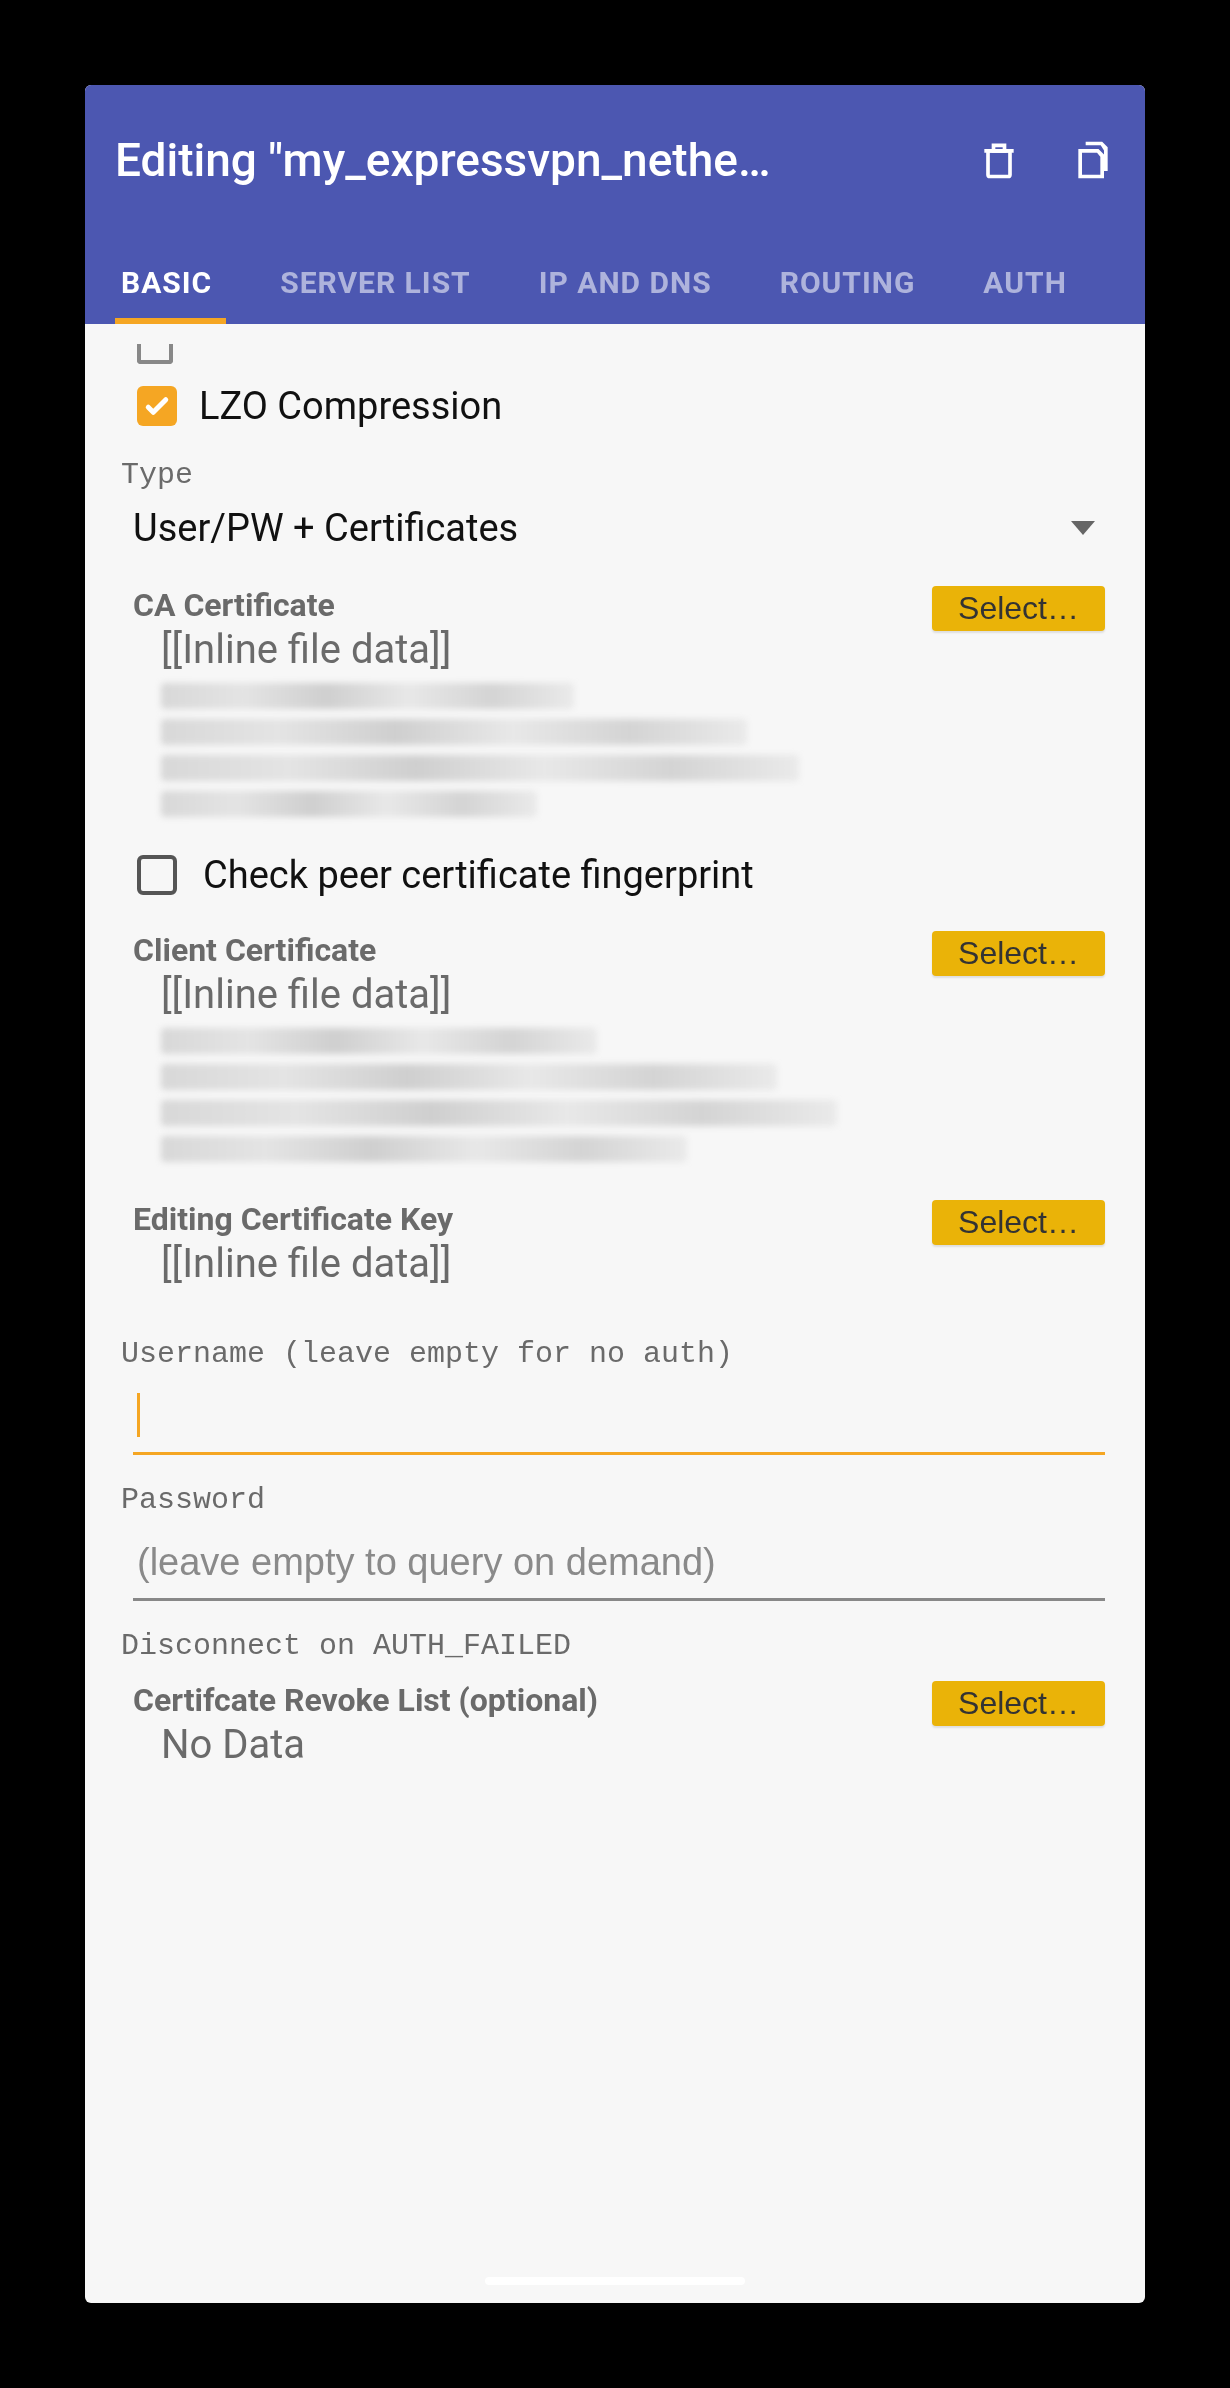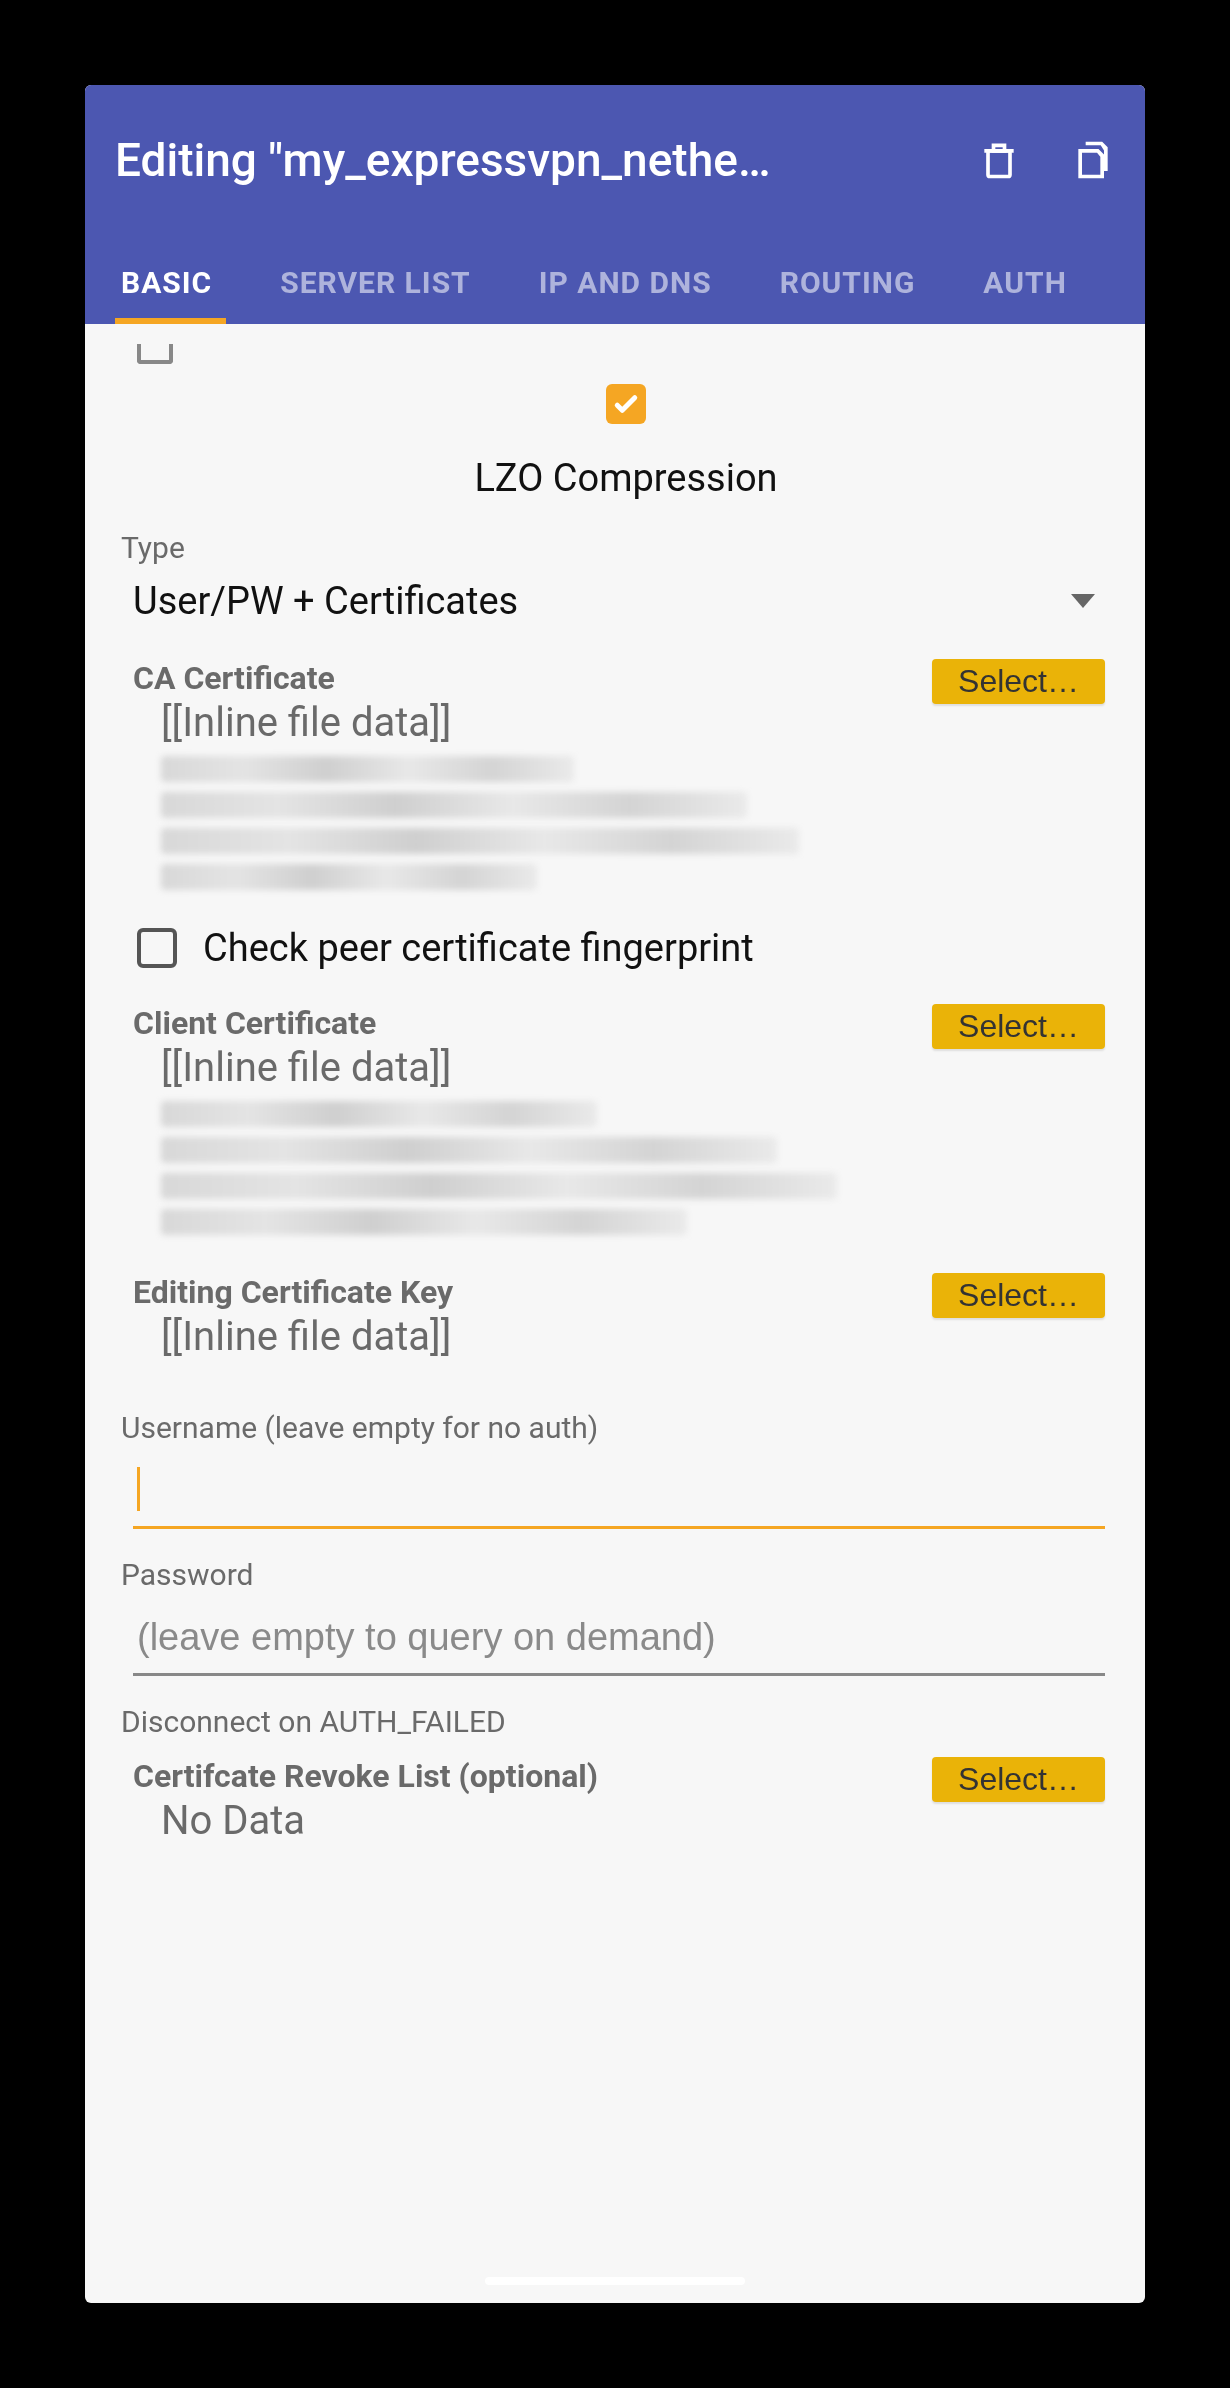--- a/index.html
+++ b/index.html
@@ -72,40 +72,40 @@
     overflow: hidden;
     display:flex; align-items:flex-end; gap:22px;
     padding-left:22px;
   }
   .cutoff-box {
     width:36px; height:20px; border:4px solid #888; border-top:none; border-top-left-radius:0; border-top-right-radius:0; border-bottom-left-radius:4px; border-bottom-right-radius:4px;
   }
   .check-row {
     display: flex;
     align-items: center;
-    gap: 32px;
+    gap: 22px;
     padding: 20px 0 10px 22px;
-    flex-direction: column;
   }
   .checkbox {
     width: 40px; height: 40px;
     border-radius: 6px;
     display:flex; align-items:center; justify-content:center;
     cursor:pointer;
   }
   .checkbox.checked { background: #f5a623; }
   .checkbox.unchecked { border: 4px solid #555; }
   .checkbox svg { width: 30px; height: 30px; }
   .check-label { font-size: 38px; color: #111; }
   .field-label {
     font-size: 30px;
     color: #6a6a6a;
     margin-top: 20px;
     margin-bottom: 6px;
     padding-left: 6px;
+    font-family: Liberation Mono, monospace;
   }
   .select-row {
     display:flex; align-items:center; justify-content:space-between;
     padding: 8px 20px 8px 18px;
     cursor:pointer;
   }
   .select-value { font-size: 38px; color:#111; }
   .triangle {
     width:0; height:0; border-left:12px solid transparent; border-right:12px solid transparent; border-top:14px solid #666;
   }

